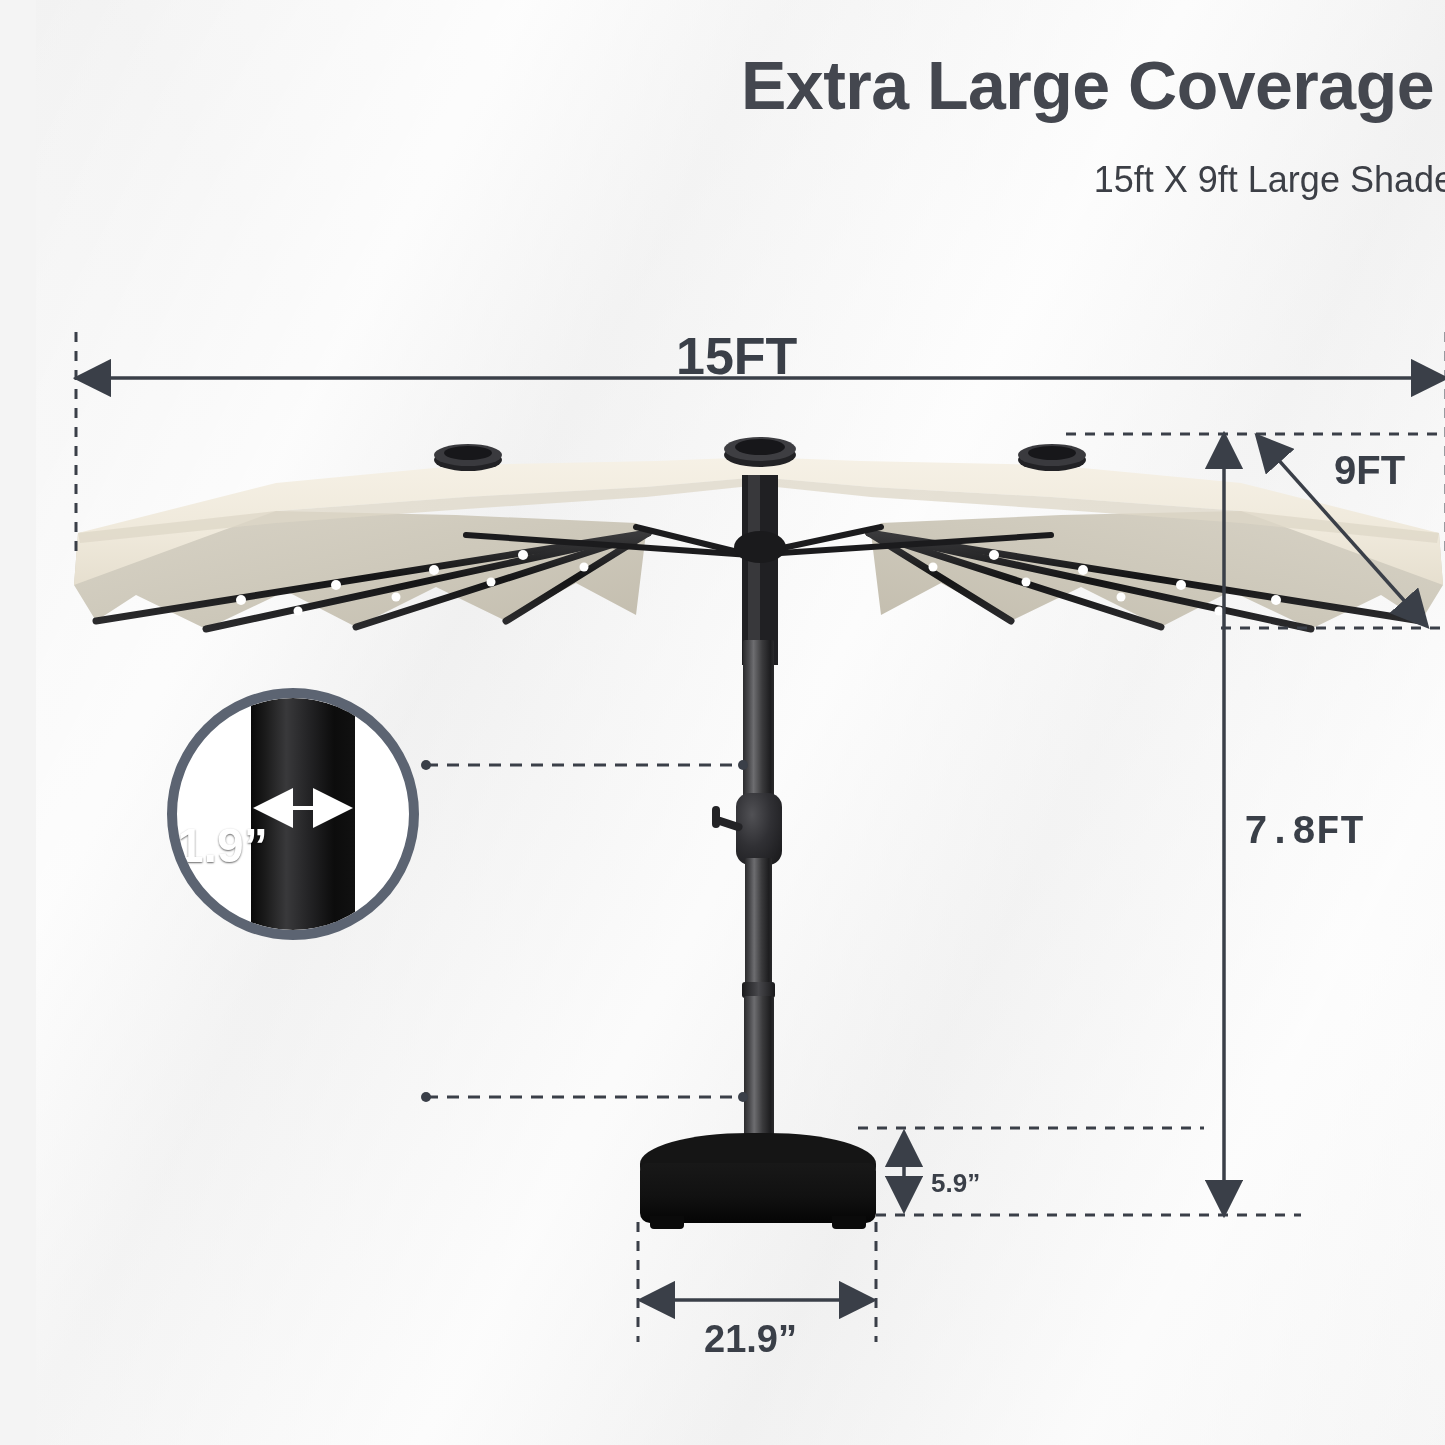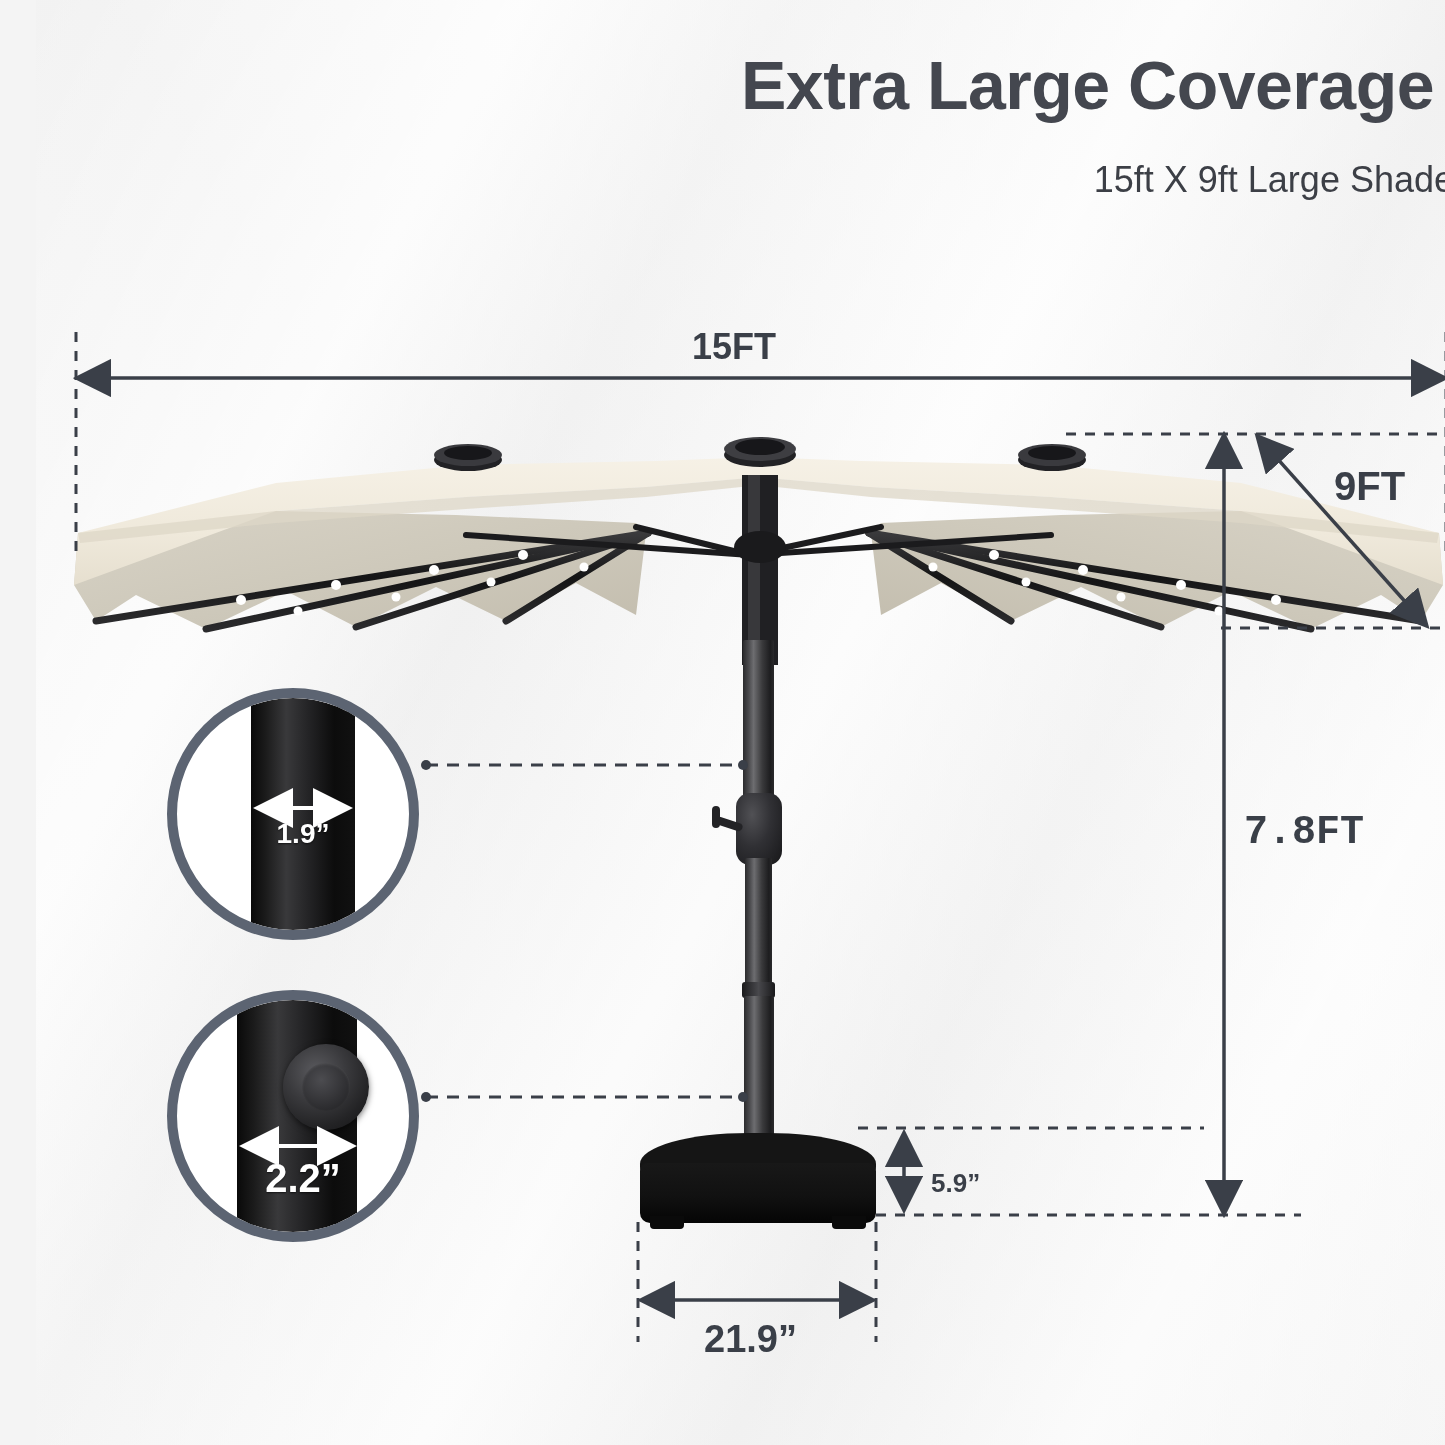--- a/index.html
+++ b/index.html
@@ -266,23 +266,23 @@
       <circle cx="390" cy="765" r="5" fill="#3a3f48"></circle>
       <circle cx="707" cy="765" r="5" fill="#3a3f48"></circle>
     </g>
     <g>
       <line x1="390" y1="1097" x2="707" y2="1097" stroke="#3a3f48" stroke-width="3" stroke-dasharray="12,9"></line>
       <circle cx="390" cy="1097" r="5" fill="#3a3f48"></circle>
       <circle cx="707" cy="1097" r="5" fill="#3a3f48"></circle>
     </g>
   </svg>
 
-  <div class="abs dimlabel" style="left:656px;top:326px;font-size:36px;">15FT</div>
-
-  <div class="abs dimlabel" style="left:1298px;top:464px;font-size:40px;">9FT</div>
+  <div class="abs dimlabel" style="left:640px;top:326px;font-size:52px;">15FT</div>
+
+  <div class="abs dimlabel" style="left:1298px;top:448px;font-size:40px;">9FT</div>
 
   <div class="abs dimlabel" style="left:1208px;top:810px;font-size:40px;font-family:Liberation Mono, monospace;">7.8FT</div>
 
   <div class="abs dimlabel" style="left:895px;top:1168px;font-size:26px;">5.9”</div>
 
   <div class="abs dimlabel" style="left:668px;top:1318px;font-size:38px;">21.9”</div>
 
   <div class="abs detail-circle" style="left:131px;top:688px;width:252px;height:252px;">
     <div class="dc-inner">
       <div class="dc-pole" style="left:74px;top:-12px;width:104px;height:280px;"></div>
@@ -290,36 +290,18 @@
         <defs>
           <marker id="wR1" markerWidth="10" markerHeight="10" refX="9" refY="5" orient="auto">
             <path d="M0,0 L10,5 L0,10 z" fill="#ffffff"></path>
           </marker>
           <marker id="wL1" markerWidth="10" markerHeight="10" refX="1" refY="5" orient="auto">
             <path d="M10,0 L0,5 L10,10 z" fill="#ffffff"></path>
           </marker>
         </defs>
         <line x1="80" y1="110" x2="172" y2="110" stroke="#ffffff" stroke-width="4" marker-start="url(#wL1)" marker-end="url(#wR1)"></line>
       </svg>
-      <div class="dc-label" style="left:0;top:120px;width:252px;text-align:center;font-size:28px;">1.9”</div>
+      <div class="dc-label" style="left:0;top:120px;width:252px;text-align:left;font-size:48px;">1.9”</div>
     </div>
   </div>
 
-  <div class="abs detail-circle" style="left:131px;top:990px;width:252px;height:252px;">
-    <div class="dc-inner">
-      <div class="dc-pole" style="left:60px;top:-12px;width:120px;height:280px;"></div>
-      <div class="knob" style="left:106px;top:44px;width:86px;height:86px;"></div>
-      <svg width="252" height="252" style="position:absolute;left:0;top:0;">
-        <defs>
-          <marker id="wR2" markerWidth="10" markerHeight="10" refX="9" refY="5" orient="auto">
-            <path d="M0,0 L10,5 L0,10 z" fill="#ffffff"></path>
-          </marker>
-          <marker id="wL2" markerWidth="10" markerHeight="10" refX="1" refY="5" orient="auto">
-            <path d="M10,0 L0,5 L10,10 z" fill="#ffffff"></path>
-          </marker>
-        </defs>
-        <line x1="66" y1="146" x2="176" y2="146" stroke="#ffffff" stroke-width="4" marker-start="url(#wL2)" marker-end="url(#wR2)"></line>
-      </svg>
-      <div class="dc-label" style="left:0;top:156px;width:252px;text-align:center;font-size:40px;">2.2”</div>
-    </div>
-  </div>
 
 </div>
 
 </body></html>

